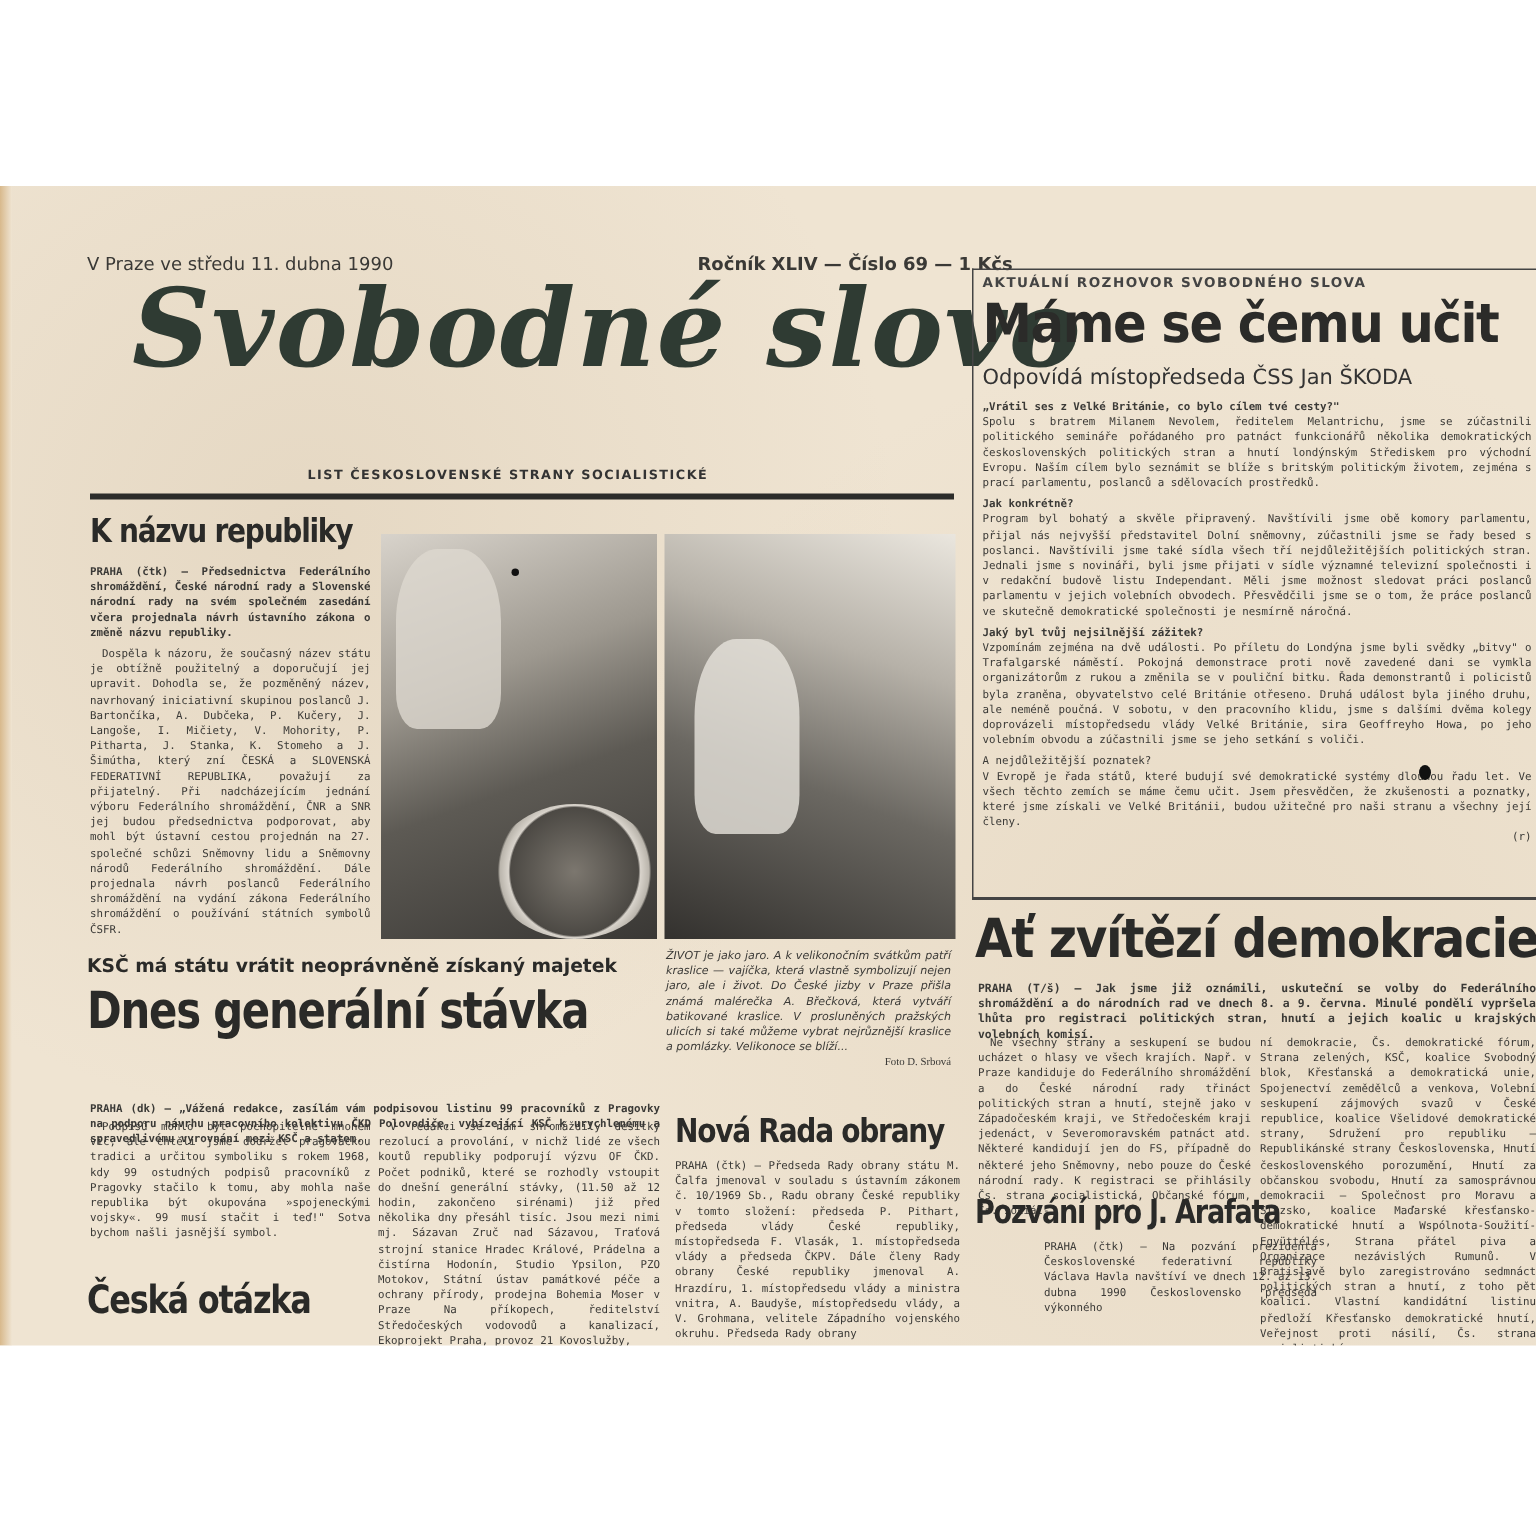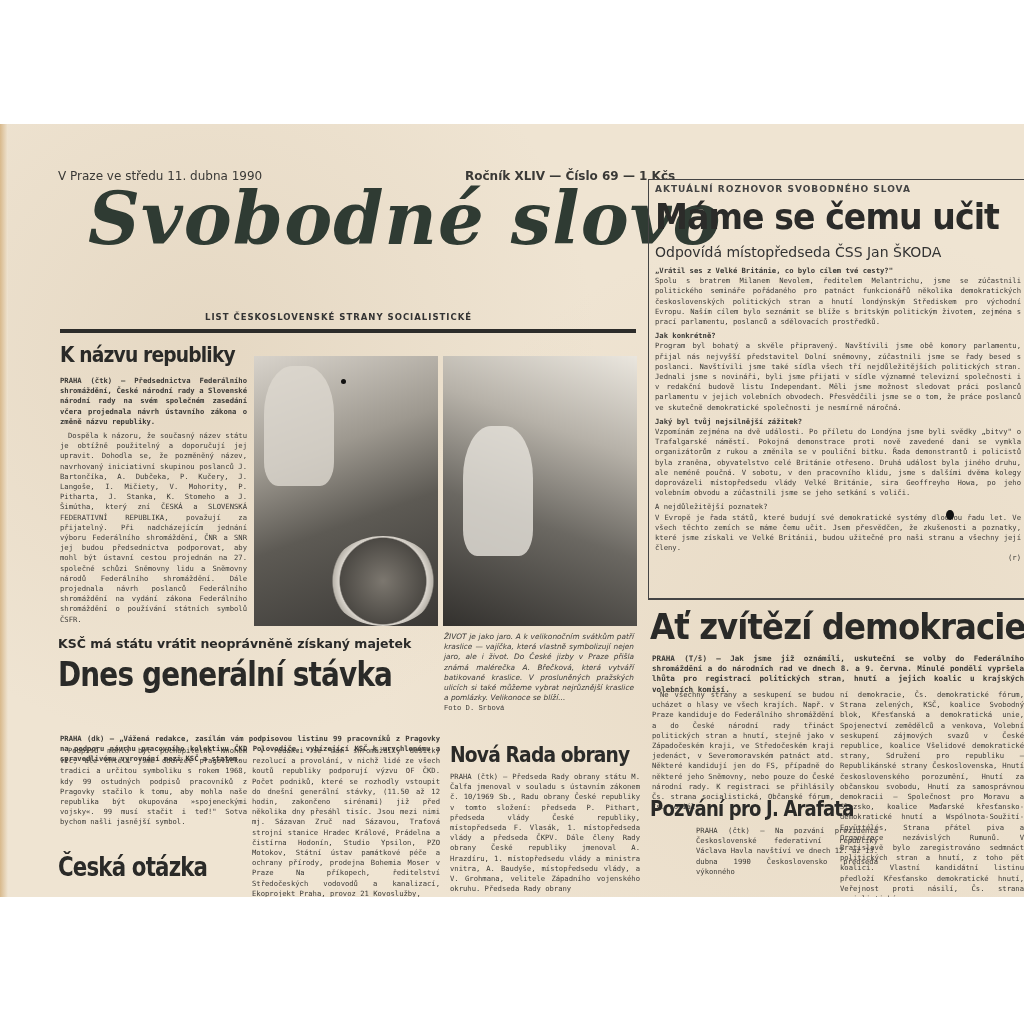--- a/index.html
+++ b/index.html
@@ -66,21 +66,21 @@
 
   <div class="abs photo ph1">
     <div class="figure"></div>
     <div class="bowl"></div>
   </div>
   <div class="abs photo ph2">
     <div class="figure2"></div>
   </div>
   <div class="abs" style="left:444px;top:508px;width:190px;">
     <div class="body-txt" style="font-style:italic;font-family:'DejaVu Sans',sans-serif;font-size:7.4px;">ŽIVOT je jako jaro. A k velikonočním svátkům patří kraslice — vajíčka, která vlastně symbolizují nejen jaro, ale i život. Do České jizby v Praze přišla známá malérečka A. Břečková, která vytváří batikované kraslice. V prosluněných pražských ulicích si také můžeme vybrat nejrůznější kraslice a pomlázky. Velikonoce se blíží...</div>
-    <div class="body-txt" style="text-align:left;font-family:Liberation Mono, monospace;">Foto D. Srbová</div>
+    <div class="body-txt" style="text-align:right;font-family:Liberation Serif, serif;">Foto D. Srbová</div>
   </div>
 
   <div class="abs sans" style="left:58px;top:512px;font-size:12.5px;font-weight:bold;white-space:nowrap;">KSČ má státu vrátit neoprávněně získaný majetek</div>
   <div class="abs cond" style="left:58px;top:530px;font-size:34px;transform:scaleX(0.82);white-space:nowrap;">Dnes generální stávka</div>
   <div class="abs body-txt" style="left:60px;top:610px;width:380px;font-weight:bold;">PRAHA (dk) — „Vážená redakce, zasílám vám podpisovou listinu 99 pracovníků z Pragovky na podporu návrhu pracovního kolektivu ČKD Polovodiče, vybízející KSČ k urychlenému a spravedlivému vyrovnání mezi KSČ a statem.</div>
   <div class="abs body-txt" style="left:60px;top:622px;width:187px;text-indent:8px;">Podpisů mohlo být pochopitelně mnohem víc, ale chtěli jsme dodržet pragováckou tradici a určitou symboliku s rokem 1968, kdy 99 ostudných podpisů pracovníků z Pragovky stačilo k tomu, aby mohla naše republika být okupována »spojeneckými vojsky«. 99 musí stačit i teď!" Sotva bychom našli jasnější symbol.</div>
   <div class="abs body-txt" style="left:252px;top:622px;width:188px;text-indent:8px;">V redakci se nám shromáždily desítky rezolucí a provolání, v nichž lidé ze všech koutů republiky podporují výzvu OF ČKD. Počet podniků, které se rozhodly vstoupit do dnešní generální stávky, (11.50 až 12 hodin, zakončeno sirénami) již před několika dny přesáhl tisíc. Jsou mezi nimi mj. Sázavan Zruč nad Sázavou, Traťová strojní stanice Hradec Králové, Prádelna a čistírna Hodonín, Studio Ypsilon, PZO Motokov, Státní ústav památkové péče a ochrany přírody, prodejna Bohemia Moser v Praze Na příkopech, ředitelství Středočeských vodovodů a kanalizací, Ekoprojekt Praha, provoz 21 Kovoslužby,</div>
 
   <div class="abs cond" style="left:58px;top:728px;font-size:26px;transform:scaleX(0.82);white-space:nowrap;">Česká otázka</div>
 

